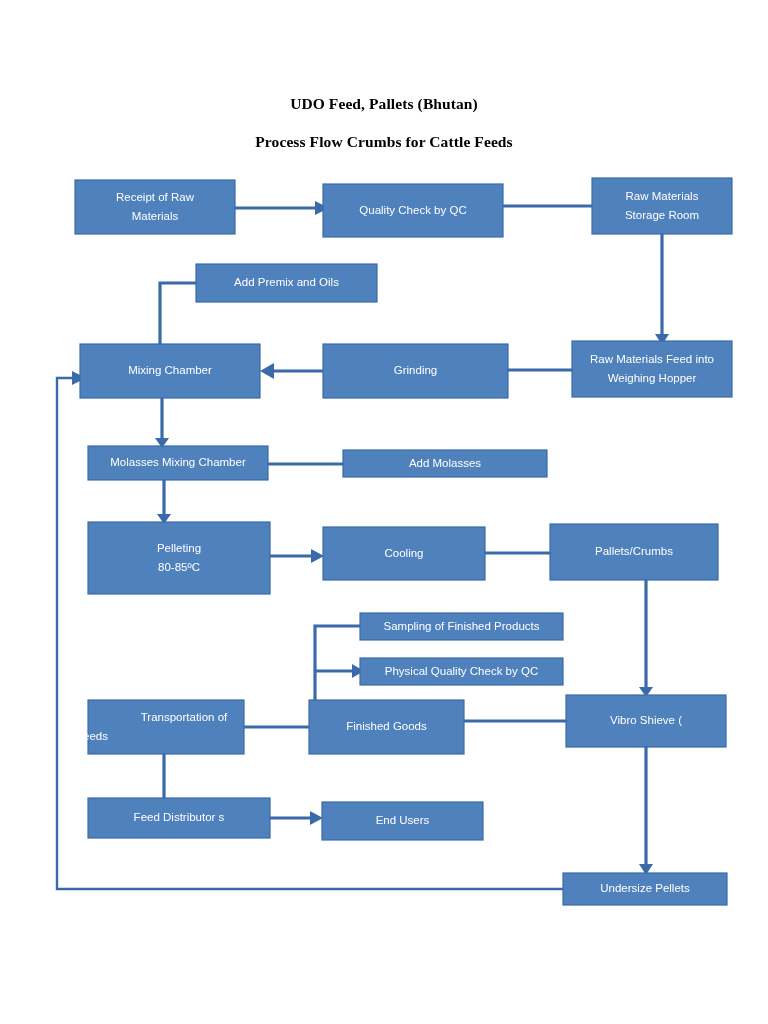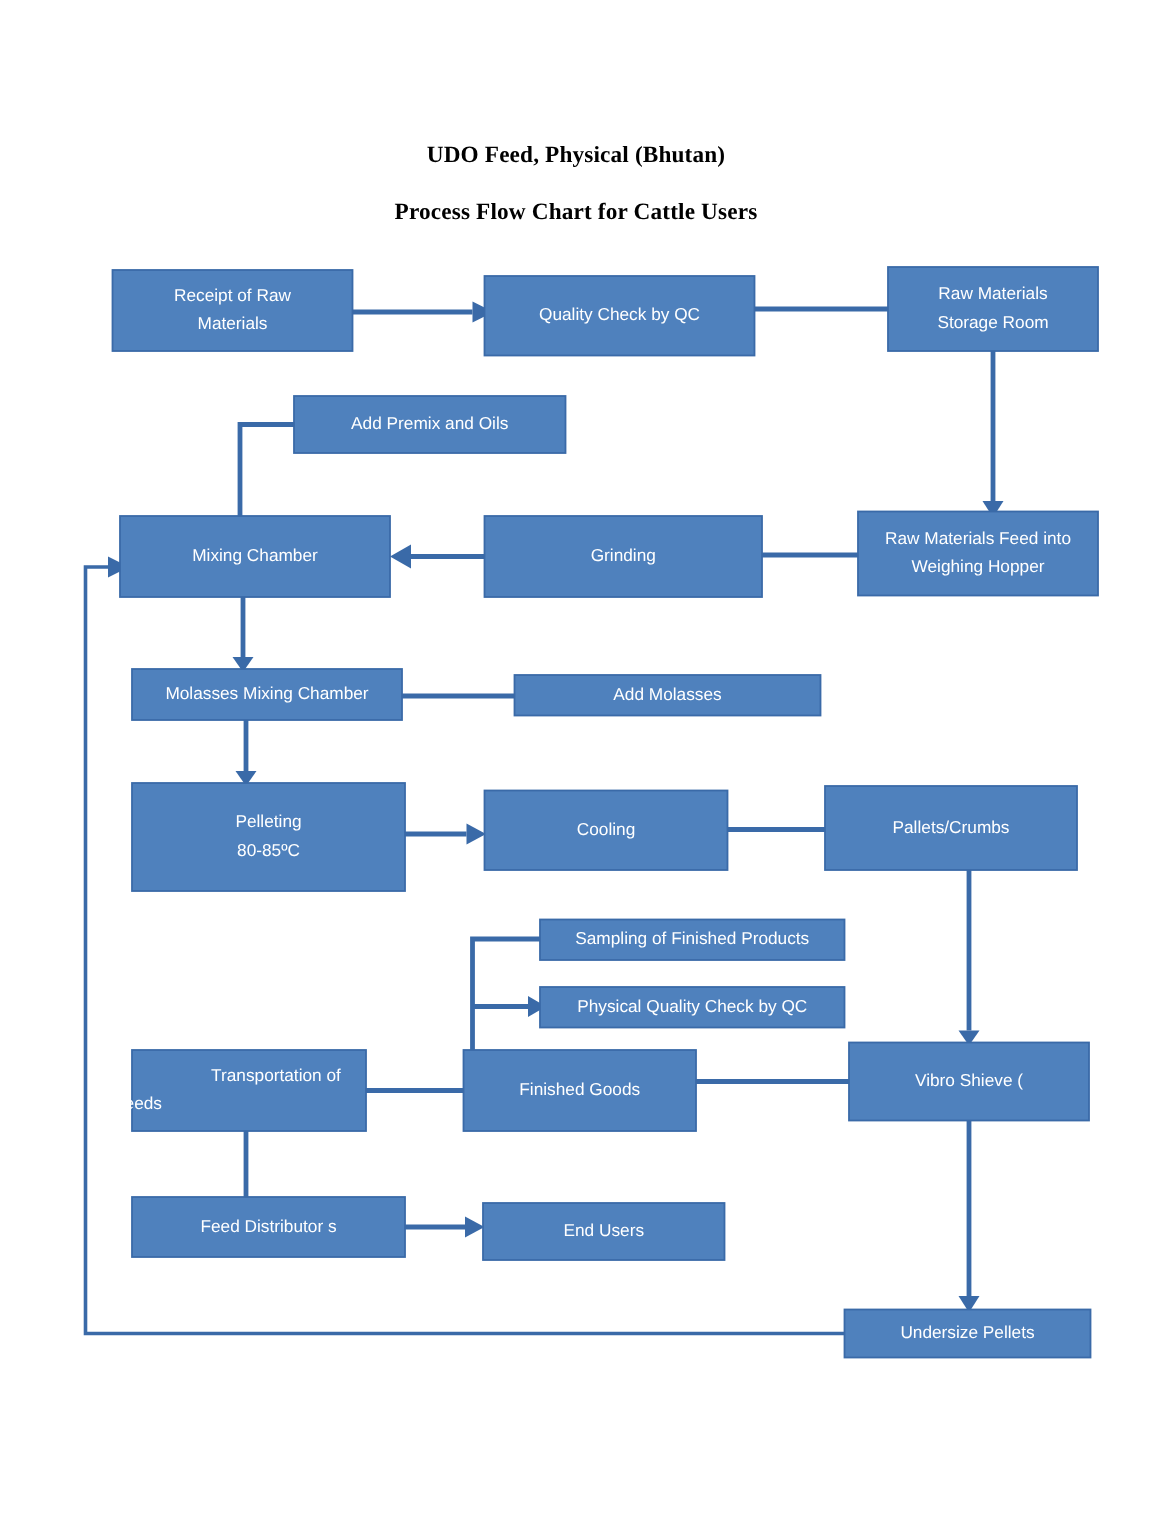--- a/index.html
+++ b/index.html
@@ -72,22 +72,22 @@
     fill: #3A6AA8;
     stroke: none;
   }
 </style>
 </head>
 <body>
 
 <div id="page">
 
   <div class="title-block">
-    <div class="doc-title t1">UDO Feed, Physical (Bhutan)</div>
-    <div class="doc-title t2">Process Flow Chart for Cattle Users</div>
+    <div class="doc-title t1">UDO Feed, Pallets (Bhutan)</div>
+    <div class="doc-title t2">Process Flow Crumbs for Cattle Feeds</div>
   </div>
 
   <svg id="flow" width="768" height="1024" viewBox="0 0 768 1024">
 
     <g id="connectors">
 
       <path class="conn" d="M235,208 L315,208"></path>
       <polygon class="arrow-head" points="315,201 329,208 315,215"></polygon>
 
       <path class="conn" d="M503,206 L592,206"></path>

